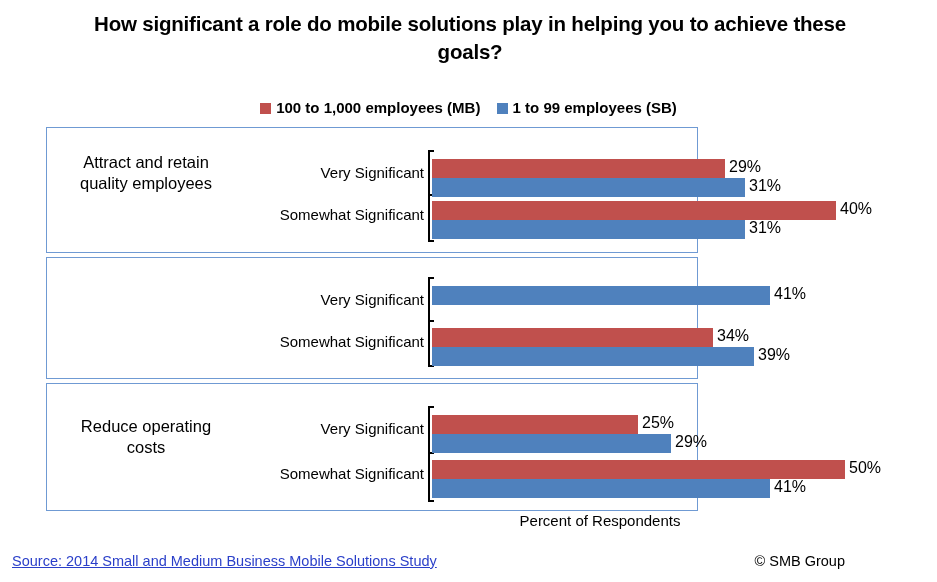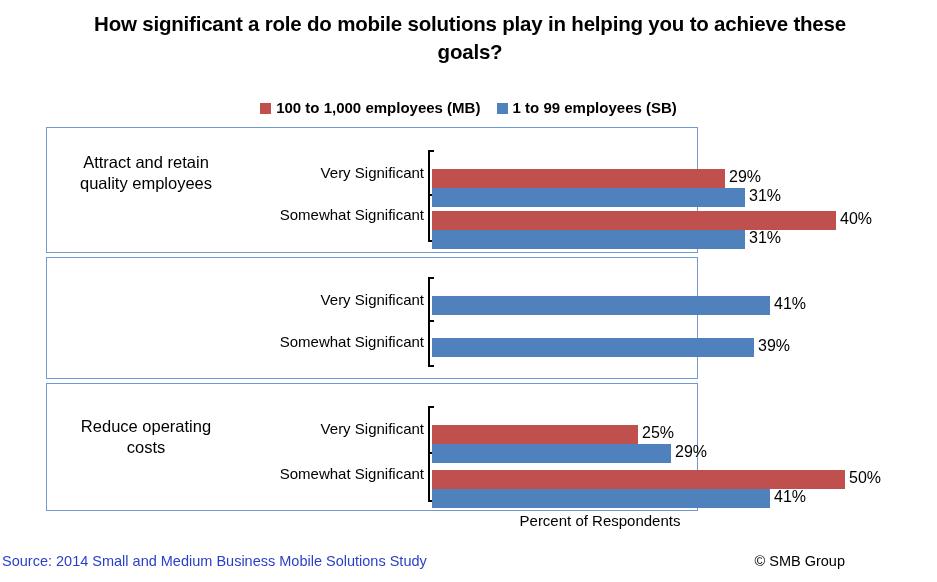--- a/index.html
+++ b/index.html
@@ -125,21 +125,21 @@
     width: 192px;
     text-align: right;
     font-size: 15px;
     color: #000;
     white-space: nowrap;
   }
   .bars {
     position: absolute;
     left: 385px;
     right: 0;
-    top: 14px;
+    top: 4px;
   }
   .bar-wrap {
     position: relative;
     height: 19px;
   }
   .bar {
     position: absolute;
     left: 0;
     top: 0;
     height: 19px;
@@ -161,24 +161,25 @@
     top: 512px;
     width: 430px;
     text-align: center;
     font-size: 15px;
     color: #000;
   }
 
   
   .source-link {
     position: absolute;
-    left: 2px;
+    left: 12px;
     top: 553px;
     font-size: 14.5px;
     color: #2a3fc9;
+    text-decoration: underline;
     cursor: pointer;
   }
   .copyright {
     position: absolute;
     right: 92px;
     top: 553px;
     font-size: 14.5px;
     color: #000;
   }
 </style>
@@ -240,20 +241,24 @@
           <div class="bars">
             <div class="bar-wrap">
               <div class="bar sb" style="width: 338px; background: rgb(79, 129, 189);"></div>
               <div class="bar-value" style="left: 342px;">41%</div>
             </div>
           </div>
         </div>
         <div class="row" style="top: 66px;">
           <div class="row-label" style="top: 9px;">Somewhat Significant</div>
           <div class="bars">
+            <div class="bar-wrap">
+              <div class="bar mb" style="width: 281px; background: rgb(192, 80, 77);"></div>
+              <div class="bar-value" style="left: 285px;">34%</div>
+            </div>
             <div class="bar-wrap">
               <div class="bar sb" style="width: 322px; background: rgb(79, 129, 189);"></div>
               <div class="bar-value" style="left: 326px;">39%</div>
             </div>
           </div>
         </div>
       </div>
   </div>
   <div class="panel" id="panel-2">
     <div class="panel-inner" id="panel-inner-2">

